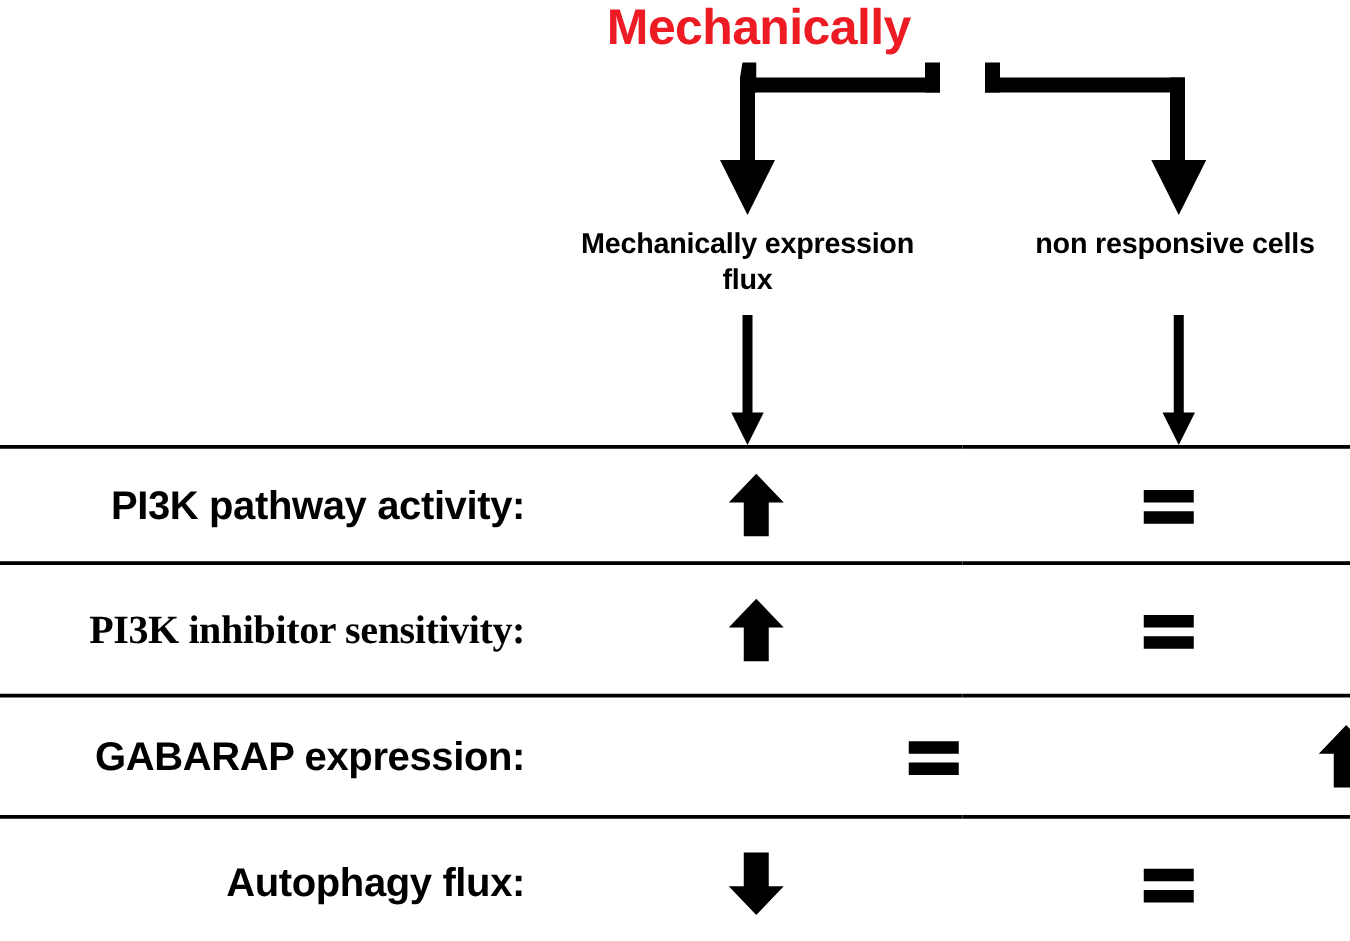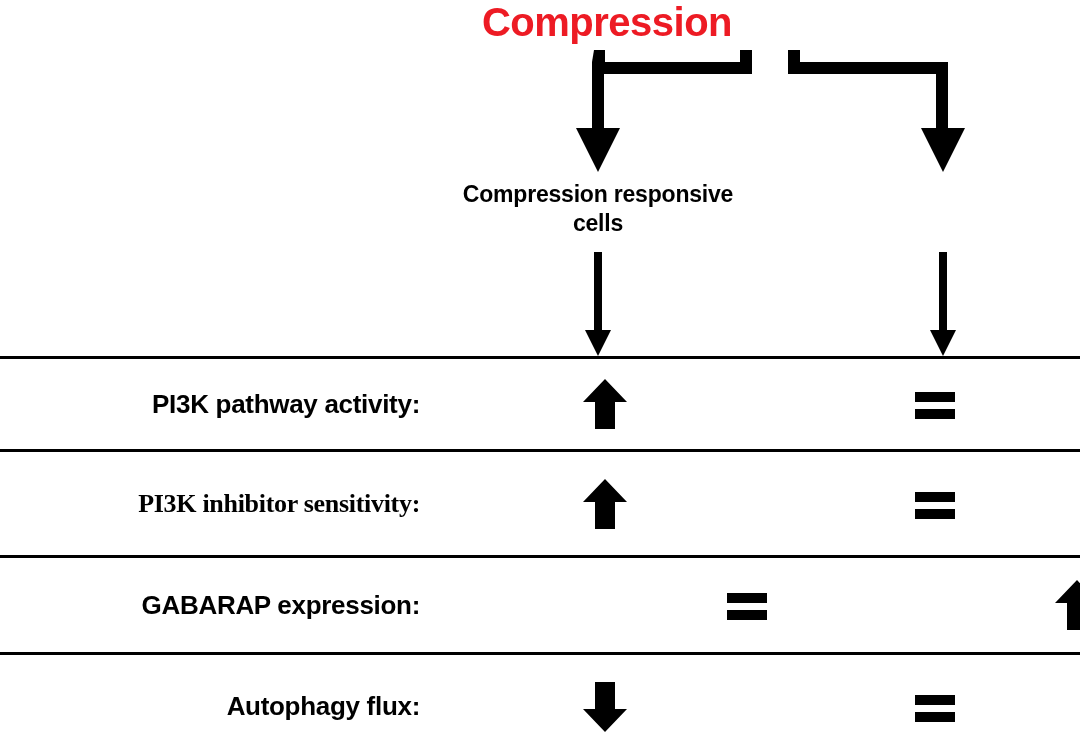--- a/index.html
+++ b/index.html
@@ -84,21 +84,21 @@
     border-bottom: 3px solid #000000;
   }
   #table td {
     padding: 0;
     vertical-align: middle;
   }
   .row-label {
     width: 420px;
     text-align: right;
     padding-right: 20px !important;
-    font-size: 26px;
+    font-size: 32px;
     font-weight: bold;
     color: #000000;
     letter-spacing: -0.3px;
     white-space: nowrap;
   }
   .cell-sym {
     width: 330px;
     text-align: center;
   }
 
@@ -115,21 +115,21 @@
     line-height: 0;
   }
   .sym svg { display: block; }
 </style>
 </head>
 <body style="background: rgb(255, 255, 255);">
 
 <div id="figure">
 
   <div id="title" style="color: rgb(237, 27, 36);">
-    <span class="title-text">Compression</span>
+    <span class="title-text">Mechanically</span>
   </div>
 
   <svg id="branch-svg" viewBox="0 0 1080 360">
 
     <g>
       <path d="M 594 50 L 605 50 L 605 62 L 605 74 L 592 74 L 592 62 Z" fill="#000"></path>
       <rect x="592" y="62" width="160" height="12" fill="#000"></rect>
       <rect x="740" y="50" width="12" height="24" fill="#000"></rect>
 
       <rect x="592" y="62" width="12" height="68" fill="#000"></rect>
@@ -148,25 +148,26 @@
       <rect x="594" y="252" width="8" height="86" fill="#000"></rect>
       <polygon points="585,330 611,330 598,356" fill="#000"></polygon>
     </g>
     <g>
       <rect x="939" y="252" width="8" height="86" fill="#000"></rect>
       <polygon points="930,330 956,330 943,356" fill="#000"></polygon>
     </g>
   </svg>
 
   <div class="col-header" id="col-header-left">
-    <div>Compression responsive</div>
-    <div>cells</div>
+    <div>Mechanically expression</div>
+    <div>flux</div>
   </div>
 
   <div class="col-header" id="col-header-right">
+    <div>non responsive cells</div>
   </div>
 
   <table id="table">
     <tbody>
       <tr id="row-0">
         <td class="row-label">PI3K pathway activity:</td>
         <td class="cell-sym"><span class="sym" title="increased"><svg width="46" height="56" viewBox="0 0 46 56">
                 <polygon points="23,3 45,26 33,26 33,53 13,53 13,26 1,26" fill="#000000"></polygon>
               </svg></span></td>
         <td class="cell-sym"><span class="sym" title="unchanged"><svg width="46" height="56" viewBox="0 0 46 56">

